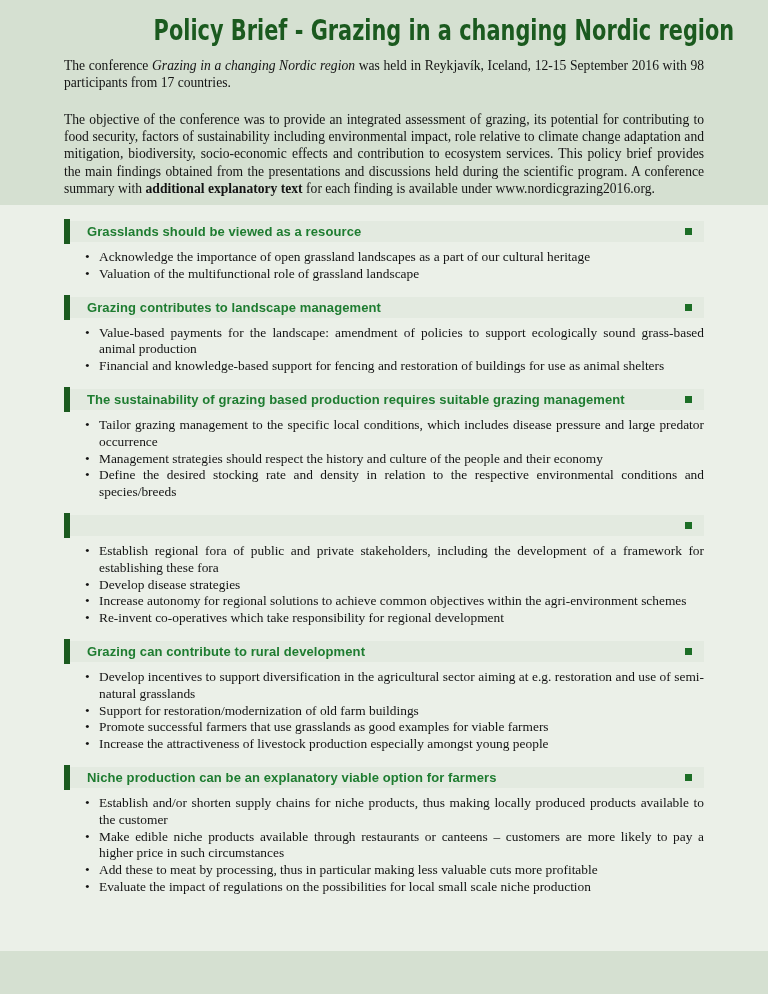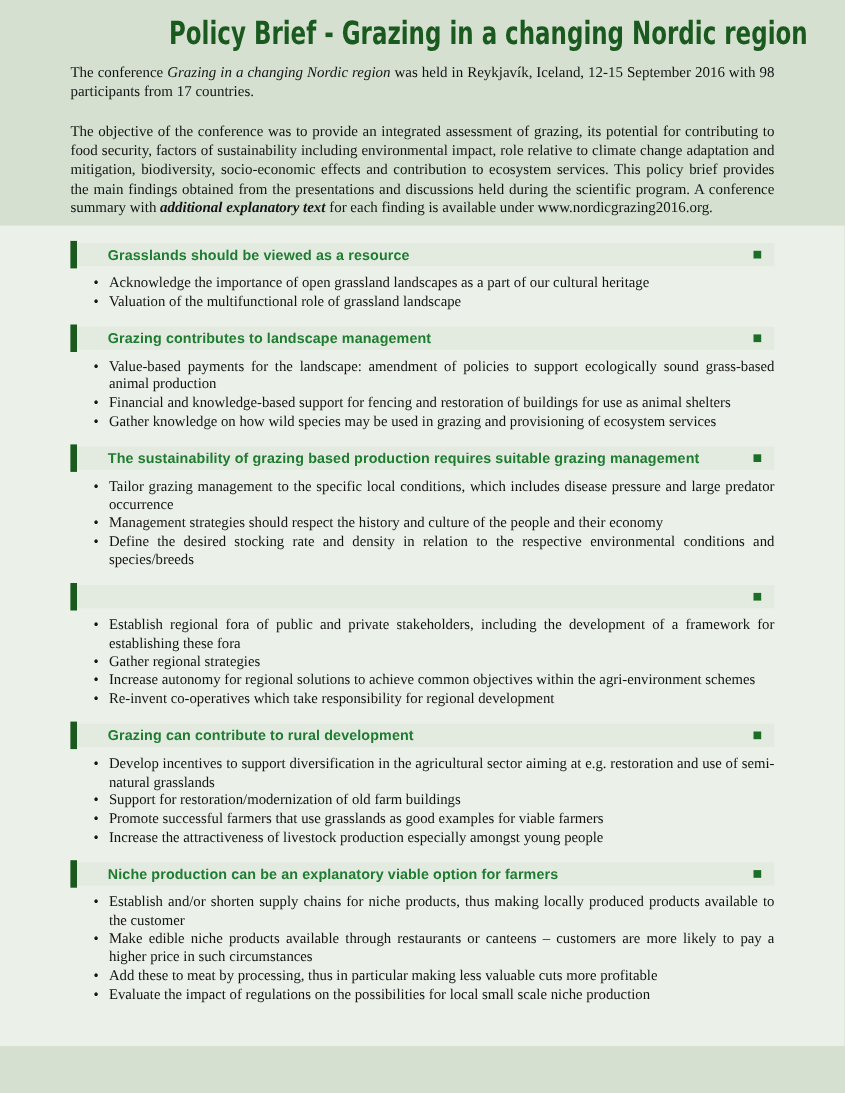--- a/index.html
+++ b/index.html
@@ -40,21 +40,21 @@
     line-height: 16.5px;
     text-align: justify;
   }
   .intro-para .conf-name { font-style: italic; }
   .objective-para {
     margin: 0;
     font-size: 13.6px;
     line-height: 17.2px;
     text-align: justify;
   }
-  .objective-para b { font-weight: bold; font-style: italic; }
+  .objective-para b { font-weight: bold; }
   
   .content-band {
     background: #ebf0e8;
     padding: 16px 64px 10px 64px;
     min-height: 720px;
   }
   .finding-section { margin: 0 0 14px 0; }
   .sec-head {
     position: relative;
     background: #e3eae0;
@@ -62,21 +62,21 @@
     display: flex;
     align-items: center;
   }
   .sec-bar {
     position: absolute;
     left: 0; top: -2px; bottom: -2px;
     width: 6px;
     background: #1b5a1f;
   }
   .sec-title {
-    margin: 0 0 0 34px;
+    margin: 0 0 0 23px;
     font-family: "Liberation Sans", sans-serif;
     font-weight: bold;
     font-size: 13px;
     line-height: 13px;
     color: #1e7c30;
     letter-spacing: 0.1px;
   }
   .sec-square {
     position: absolute;
     right: 12px; top: 7px;
@@ -133,21 +133,20 @@
 
     <section class="finding-section">
       <div class="sec-head">
         <span class="sec-bar"></span>
         <h2 class="sec-title">Grazing contributes to landscape management</h2>
         <span class="sec-square"></span>
       </div>
       <ul class="bullet-list">
         <li class="bullet-item">Value-based payments for the landscape: amendment of policies to support ecologically sound grass-based animal production</li>
         <li class="bullet-item">Financial and knowledge-based support for fencing and restoration of buildings for use as animal shelters</li>
-        <li class="bullet-item">Gather knowledge on how wild species may be used in grazing and provisioning of ecosystem services</li>
       </ul>
     </section>
 
     <section class="finding-section">
       <div class="sec-head">
         <span class="sec-bar"></span>
         <h2 class="sec-title">The sustainability of grazing based production requires suitable grazing management</h2>
         <span class="sec-square"></span>
       </div>
       <ul class="bullet-list">
@@ -157,21 +156,21 @@
       </ul>
     </section>
 
     <section class="finding-section">
       <div class="sec-head">
         <span class="sec-bar"></span>
         <span class="sec-square"></span>
       </div>
       <ul class="bullet-list">
         <li class="bullet-item">Establish regional fora of public and private stakeholders, including the development of a framework for establishing these fora</li>
-        <li class="bullet-item">Gather regional strategies</li>
+        <li class="bullet-item">Develop disease strategies</li>
         <li class="bullet-item">Increase autonomy for regional solutions to achieve common objectives within the agri-environment schemes</li>
         <li class="bullet-item">Re-invent co-operatives which take responsibility for regional development</li>
       </ul>
     </section>
 
     <section class="finding-section">
       <div class="sec-head">
         <span class="sec-bar"></span>
         <h2 class="sec-title">Grazing can contribute to rural development</h2>
         <span class="sec-square"></span>

